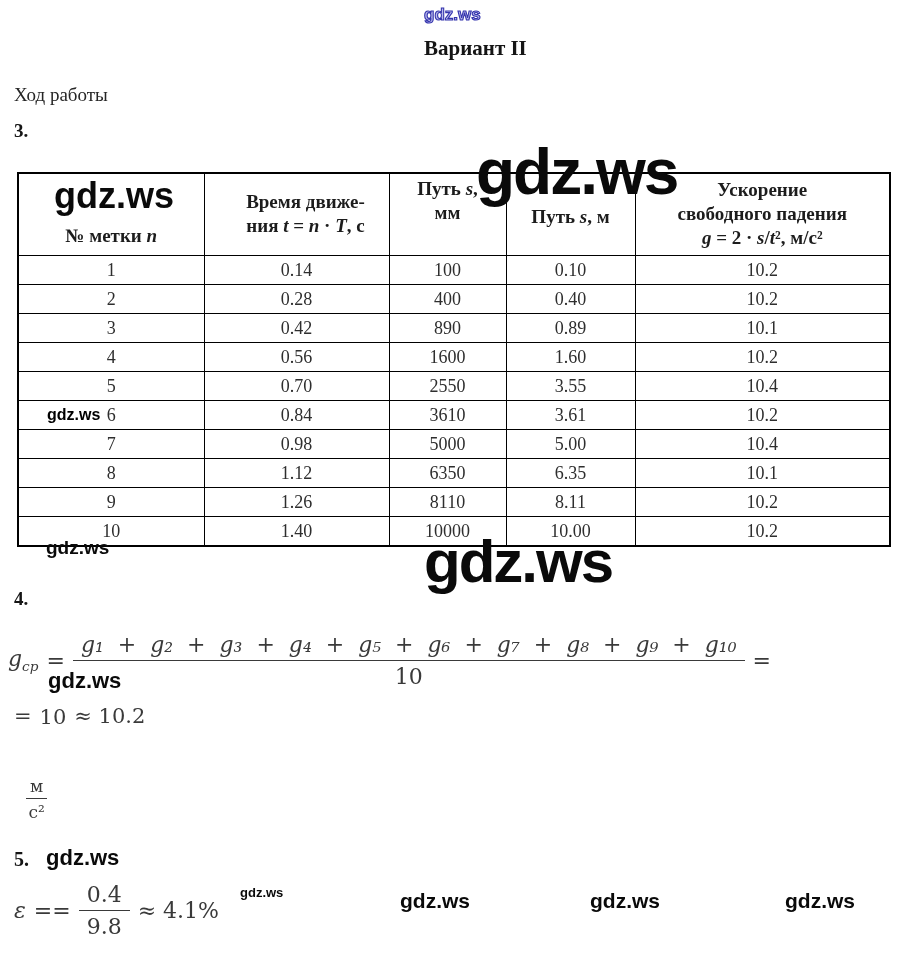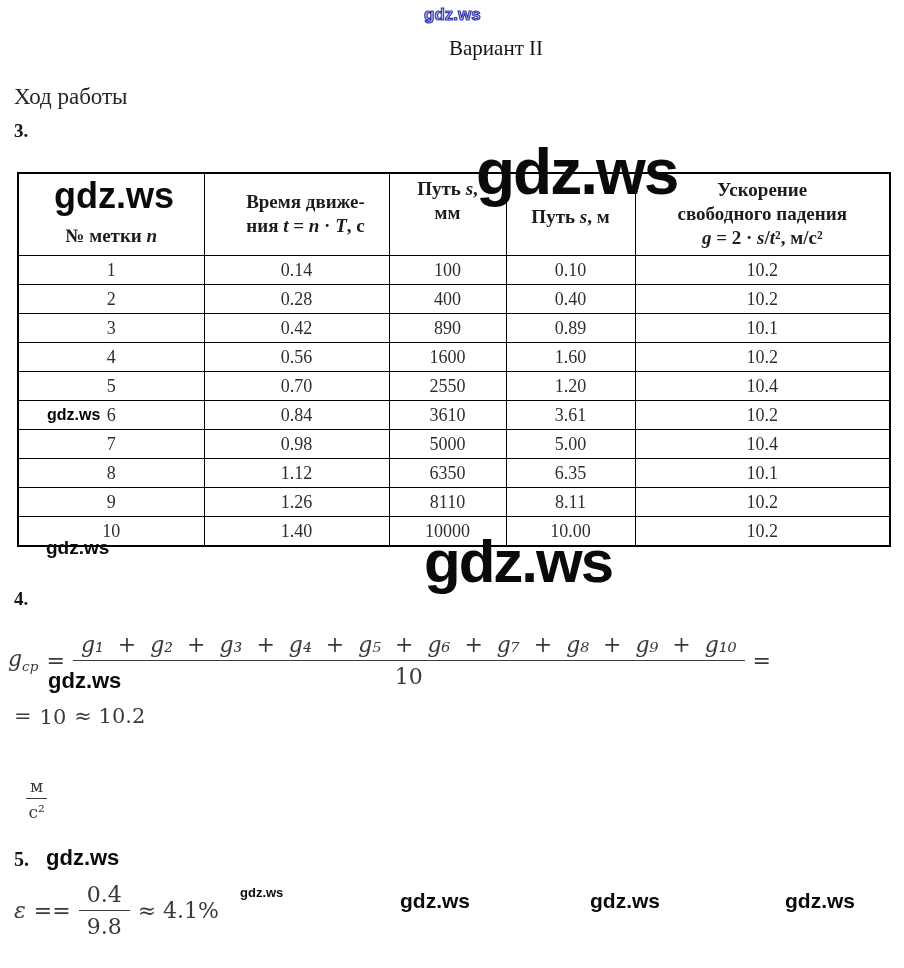--- a/index.html
+++ b/index.html
@@ -21,22 +21,22 @@
   .wm-hdr-big{left:476px;top:140px;font-size:64px;letter-spacing:-2px;}
   .wm-below-sm{left:46px;top:538px;font-size:19px;}
   .wm-below-big{left:424px;top:532px;font-size:60px;letter-spacing:-2px;}
   .wm-gcp{left:48px;top:670px;font-size:22px;}
   .wm-s5{left:46px;top:847px;font-size:22px;}
   .wm-eps{left:240px;top:886px;font-size:13px;}
   .wm-b1{left:400px;top:890px;font-size:21px;}
   .wm-b2{left:590px;top:890px;font-size:21px;}
   .wm-b3{left:785px;top:890px;font-size:21px;}
   
-  .title{left:424px;top:36px;font-size:21px;font-weight:normal;color:#151515;margin-left:25px;}
-  .subtitle{left:14px;top:84px;font-size:23px;color:#262626;}
+  .title{left:424px;top:36px;font-size:21px;font-weight:bold;color:#151515;}
+  .subtitle{left:14px;top:84px;font-size:19px;color:#262626;}
   .secnum{font-size:19px;font-weight:bold;color:#151515;}
   .sec3{left:14px;top:120px;}
   .sec4{left:14px;top:588px;}
   .sec5{left:14px;top:848px;font-size:20px;}
   
   .tblwrap{left:17px;top:172px;}
   table{border-collapse:collapse;table-layout:fixed;border:2px solid #000;background:#fff;}
   th,td{border:1px solid #000;}
   th{
     font-size:19px;font-weight:bold;color:#1c1c1c;line-height:1.28;
@@ -139,21 +139,21 @@
           <td>4</td>
           <td>0.56</td>
           <td>1600</td>
           <td>1.60</td>
           <td>10.2</td>
         </tr>
         <tr>
           <td>5</td>
           <td>0.70</td>
           <td>2550</td>
-          <td>1.20</td>
+          <td>3.55</td>
           <td>10.4</td>
         </tr>
         <tr>
           <td style="position: relative;"><span class="row-wm">gdz.ws</span>6</td>
           <td>0.84</td>
           <td>3610</td>
           <td>3.61</td>
           <td>10.2</td>
         </tr>
         <tr>

